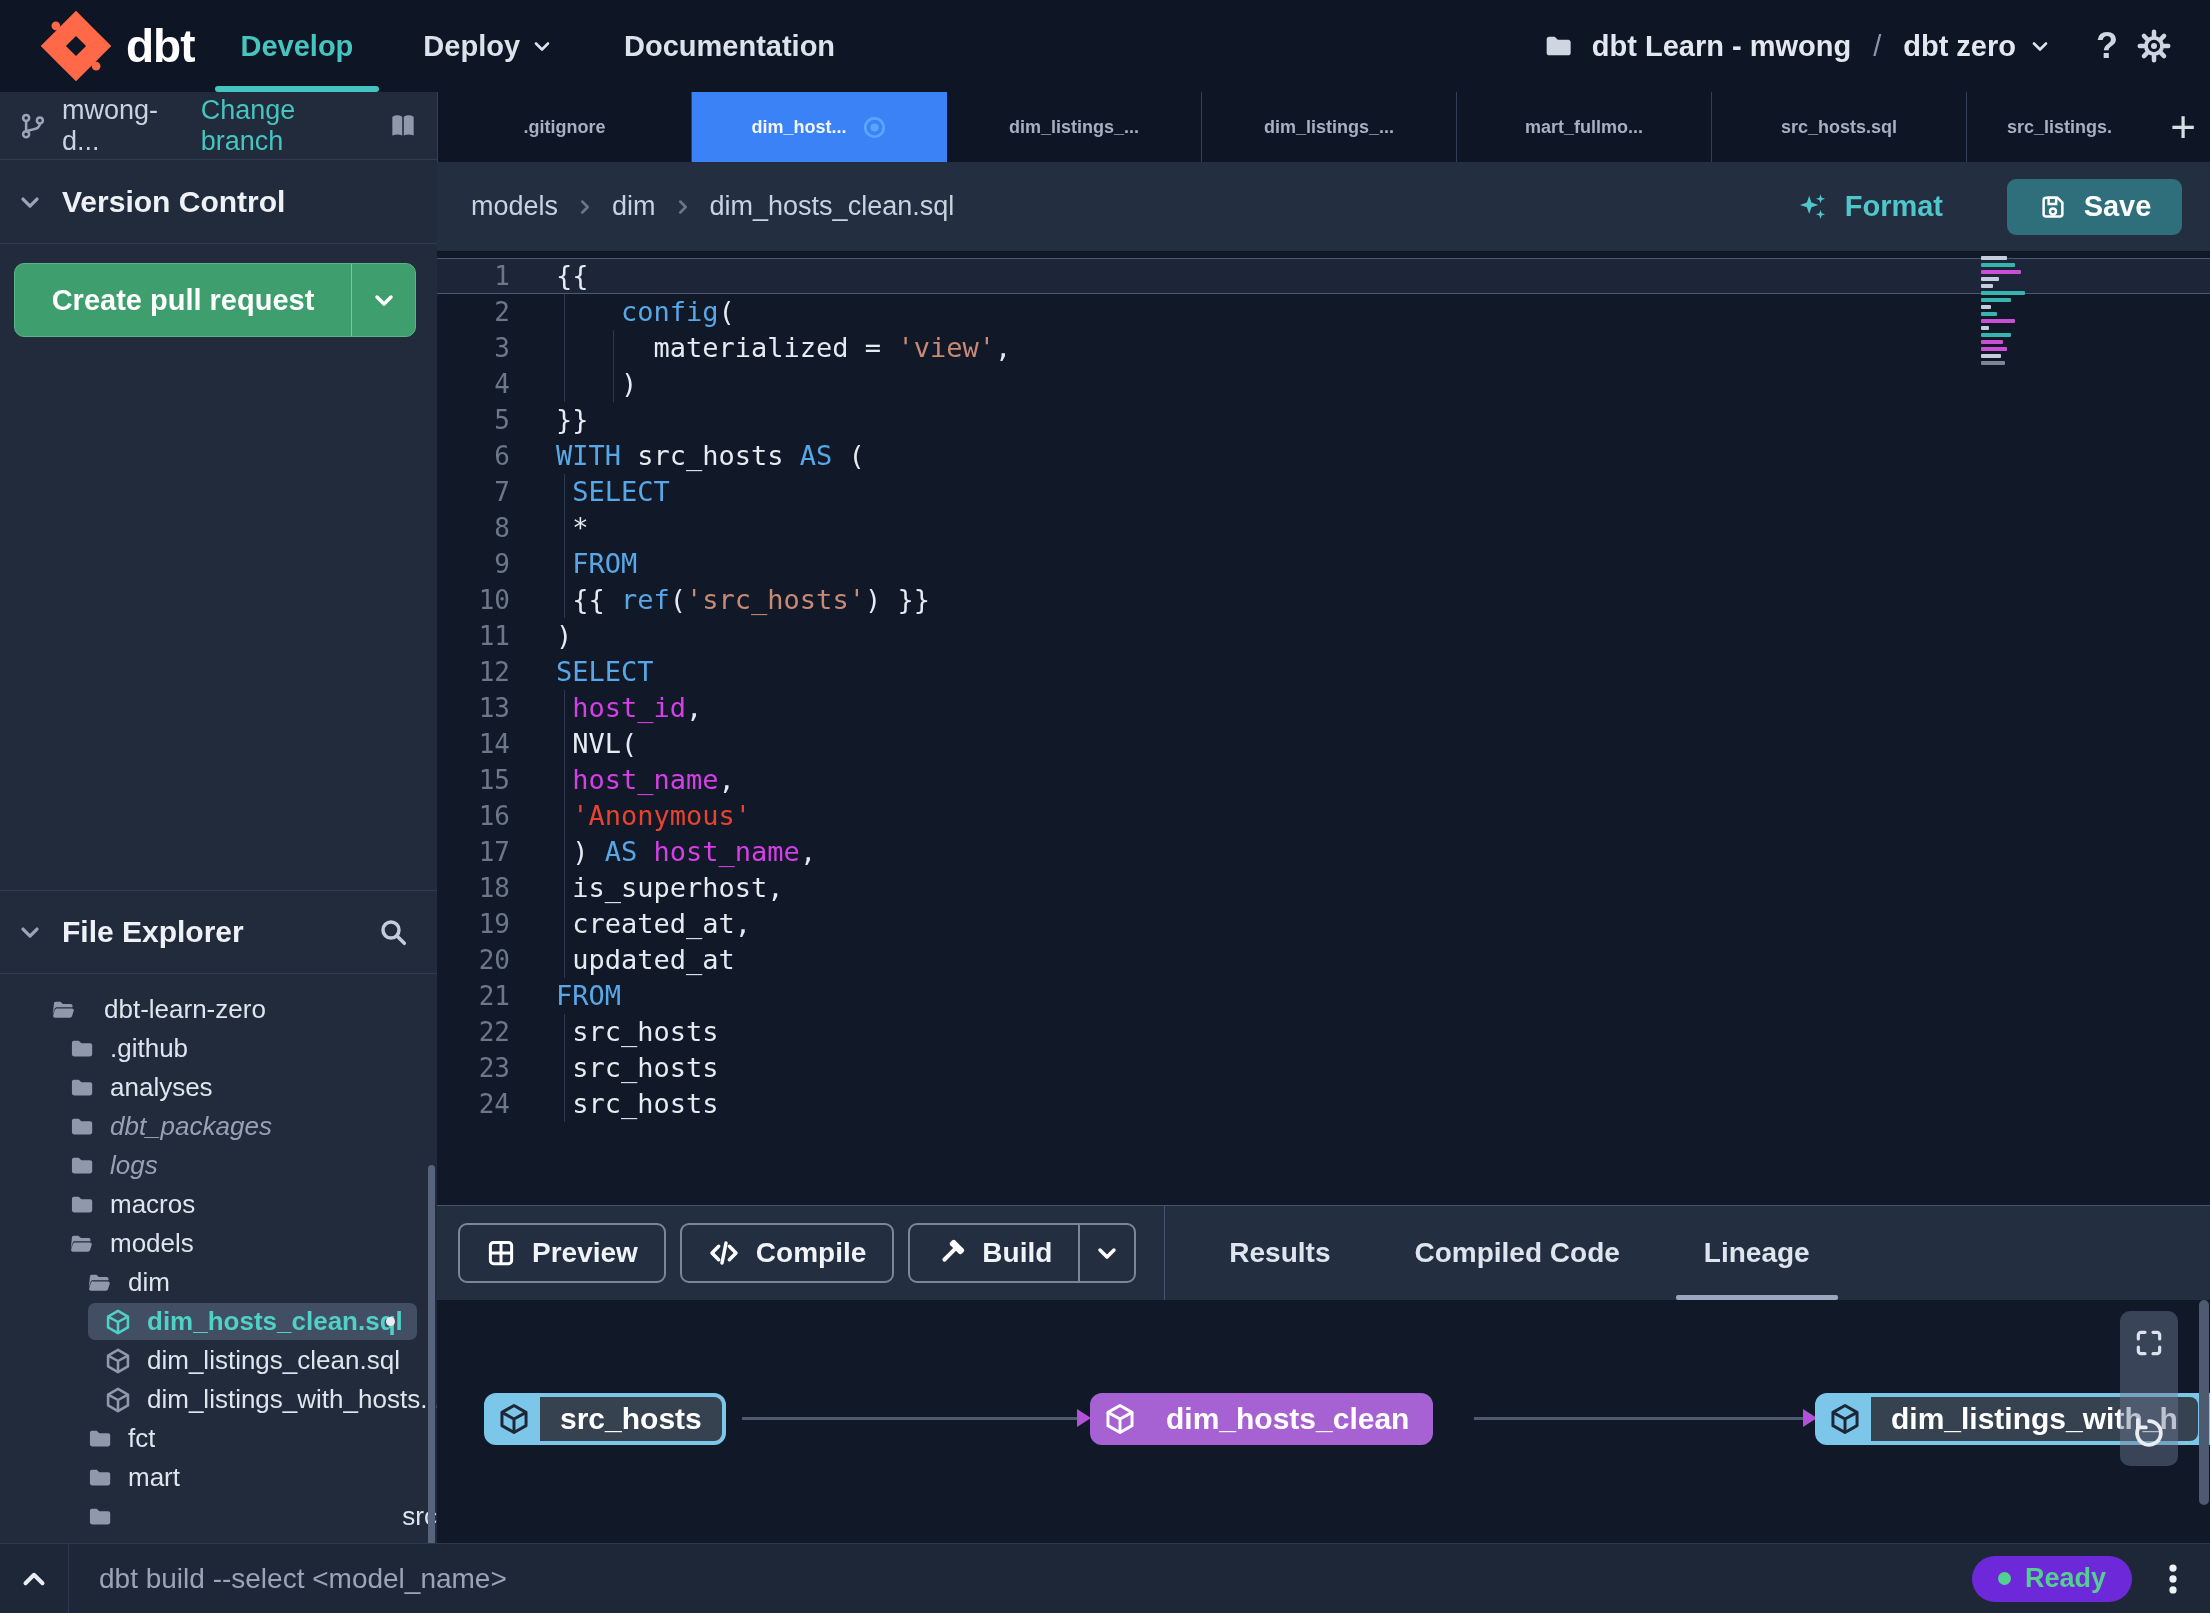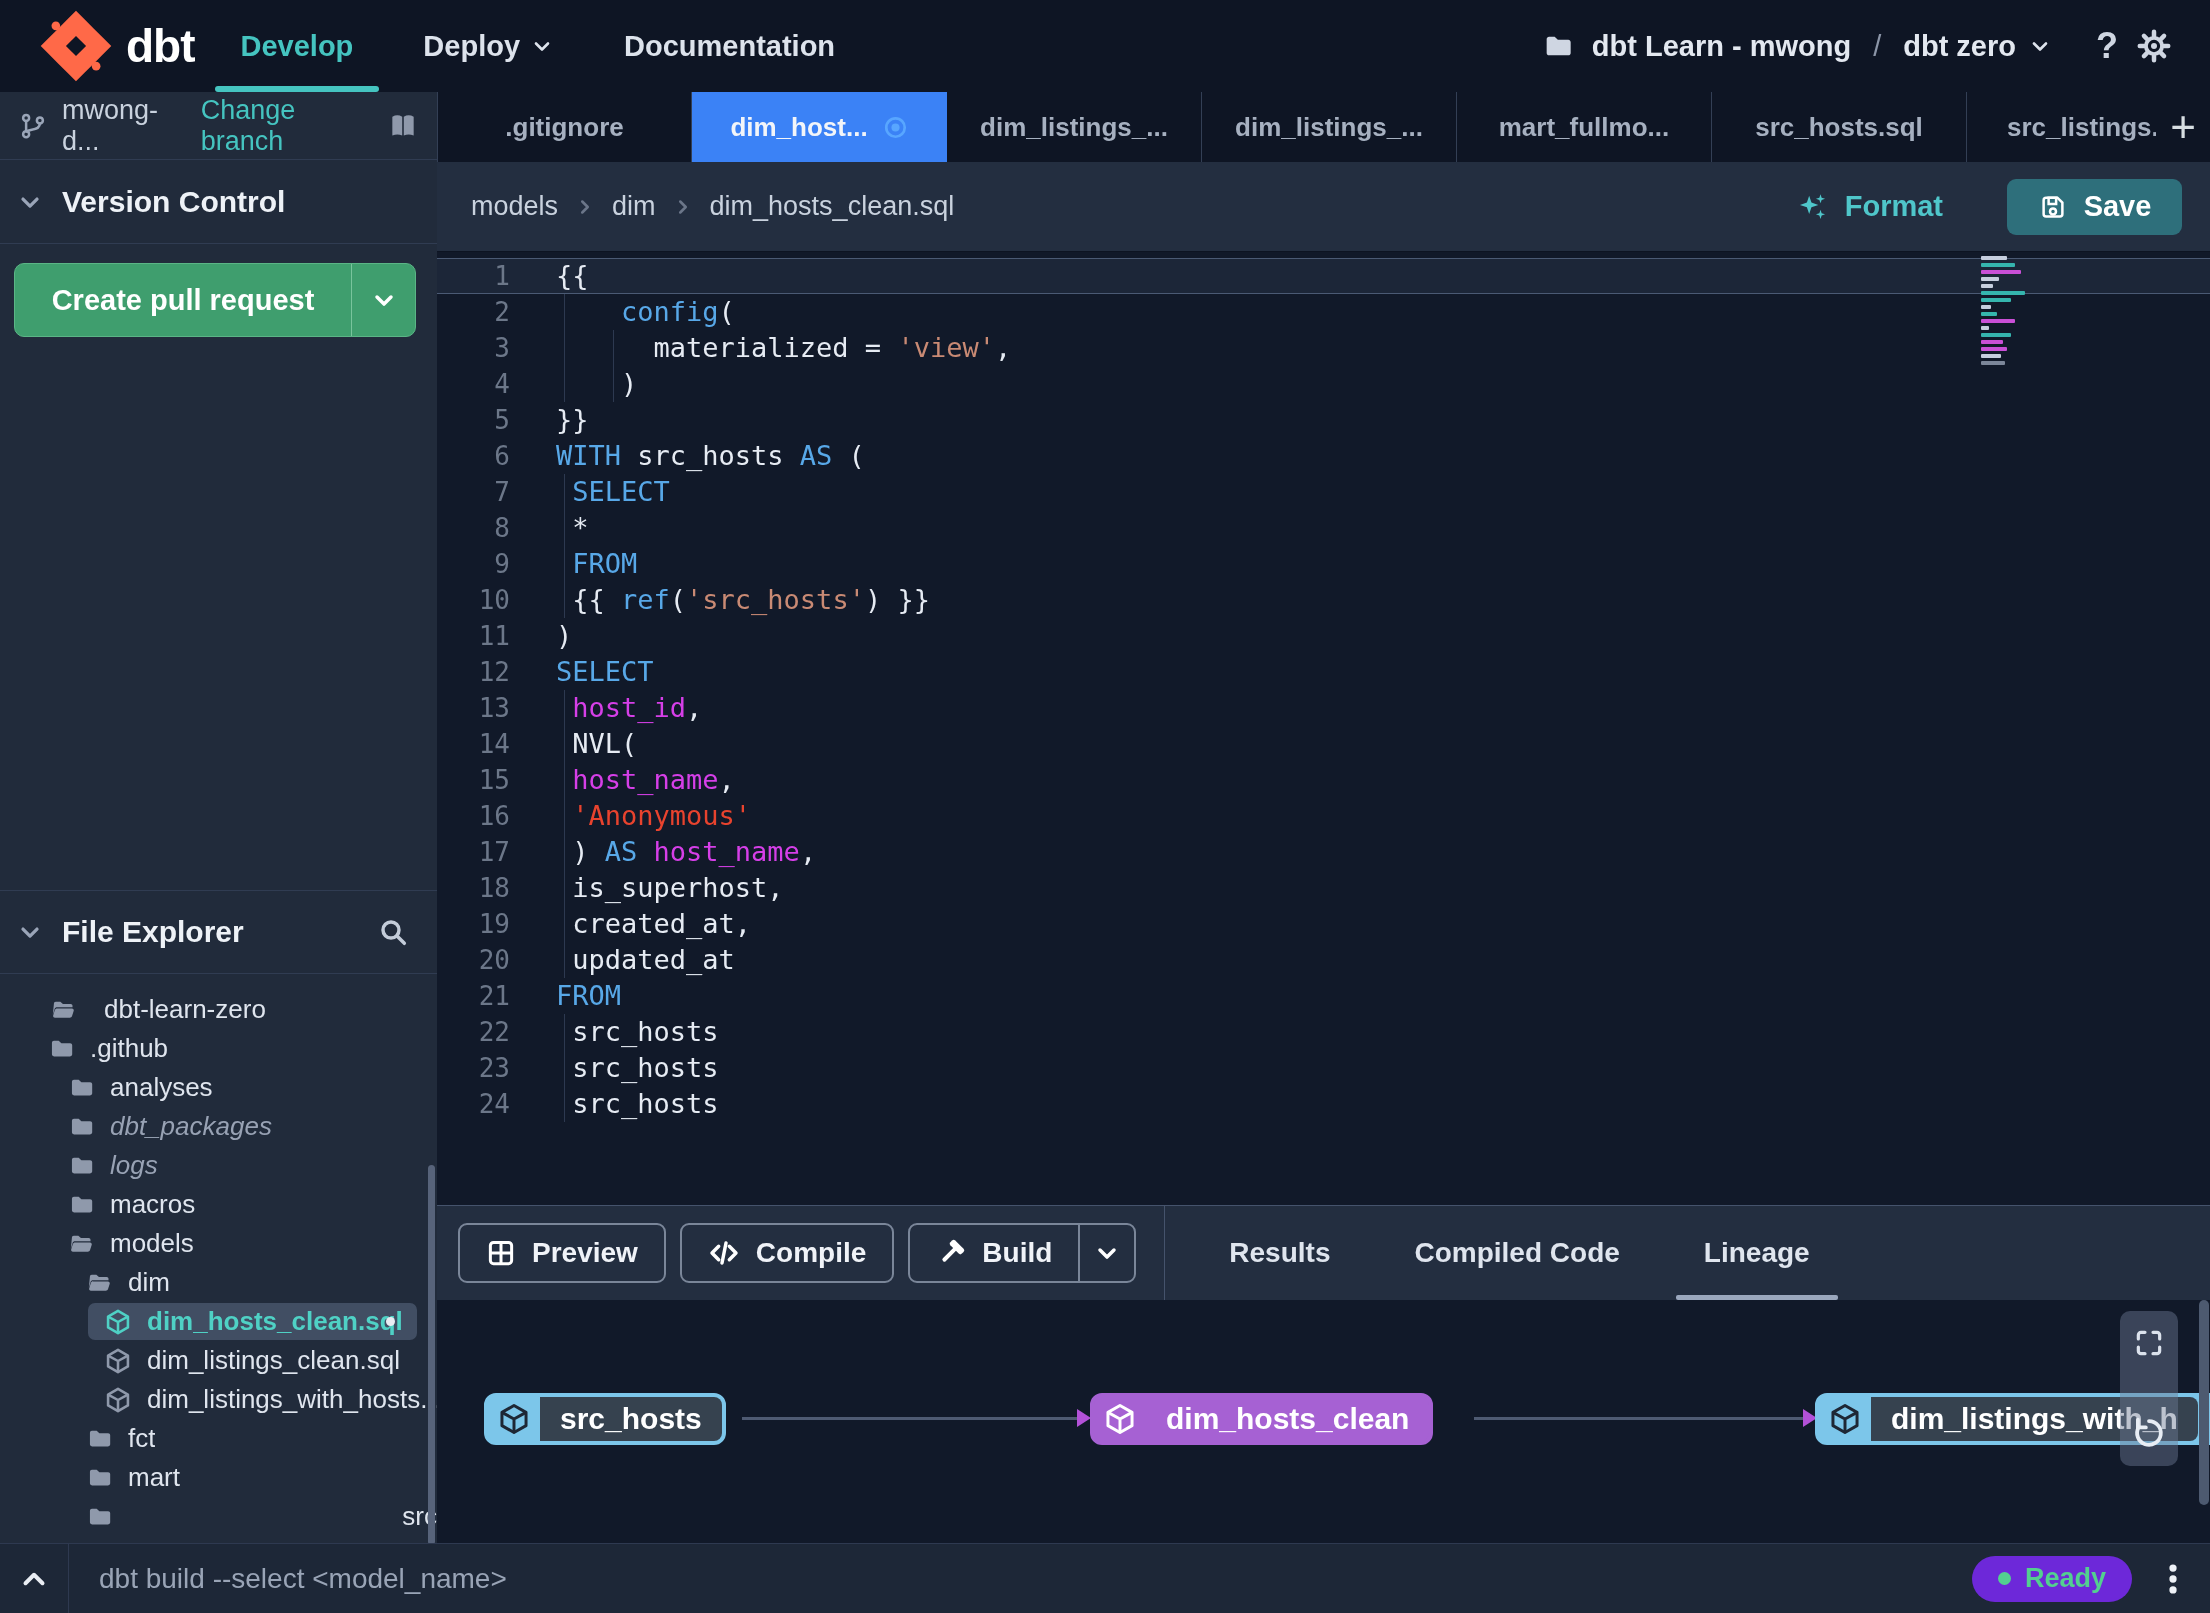--- a/index.html
+++ b/index.html
@@ -55,21 +55,21 @@
   .trow .tlb{position:relative;white-space:nowrap;overflow:hidden;max-width:300px;}
   .trow.italic .tlb{font-style:italic;color:#98a2b4;}
   .trow.sel .tlb{color:#4fd1c5;font-weight:600;}
   .trow.sel .tic{color:#4fd1c5;}
   .udot{position:absolute;right:42px;width:9px;height:9px;border-radius:50%;background:#e8ecf2;}
   .sb-thumb{position:absolute;right:2px;top:1073px;width:7px;height:380px;background:#57637a;border-radius:4px;}
 
   
   .tabbar{height:70px;display:flex;background:#0e1524;}
   .tab{display:flex;align-items:center;justify-content:center;gap:14px;width:255px;
-       font-size:26px;font-weight:600;color:#a6b0c0;border-right:1px solid #333f55;
+       font-size:18px;font-weight:600;color:#a6b0c0;border-right:1px solid #333f55;
        cursor:pointer;overflow:hidden;white-space:nowrap;}
   .tab:first-child{border-left:1px solid #333f55;}
   .tab.active{background:#3b82f6;color:#f2f5f9;border-right:none;}
   .tab.last{flex:1;min-width:0;border-right:none;justify-content:flex-start;padding-left:40px;}
   .newtab{width:54px;display:flex;align-items:center;justify-content:center;font-size:44px;
           font-weight:300;color:#d7dee2;cursor:pointer;}
 
   
   .editor-head{height:90px;background:#232e40;display:flex;align-items:center;
                padding:0 28px 0 34px;border-bottom:1px solid #0d1422;}
@@ -266,21 +266,21 @@
       <div class="tree">
           <div class="trow" style="padding-left: 50px; gap: 12px;">
             <span class="ic tic">
               <svg width="27" height="27" viewBox="0 0 24 24" fill="currentColor">
                 <path d="M3.5 6.6c0-.9.7-1.6 1.6-1.6h4.1l2.3 2.2h6.9c.9 0 1.6.7 1.6 1.6v1.2H6.2c-1 0-1.8.6-2.1 1.5l-1.6 5.1c0 .1 1 .1 0 0Z"></path>
                 <path d="M6.3 11h13.2c1.1 0 1.9 1 1.6 2l-1.5 4.8c-.3.9-1.1 1.5-2 1.5H4.4c-1.1 0-1.9-1-1.6-2l1.5-4.8c.3-.9 1.1-1.5 2-1.5Z"></path>
               </svg>
             </span>
             <span class="tlb">dbt-learn-zero</span>
           </div>
-          <div class="trow" style="padding-left: 48px;">
+          <div class="trow" style="padding-left: 68px;">
             <span class="ic tic">
               <svg width="27" height="27" viewBox="0 0 24 24" fill="currentColor">
                 <path d="M3.5 6.8c0-1 .8-1.8 1.8-1.8h4.2l2.4 2.4h7.8c1 0 1.8.8 1.8 1.8v8c0 1-.8 1.8-1.8 1.8H5.3c-1 0-1.8-.8-1.8-1.8Z"></path>
               </svg>
             </span>
             <span class="tlb">.github</span>
           </div>
           <div class="trow" style="padding-left: 68px;">
             <span class="ic tic">
               <svg width="27" height="27" viewBox="0 0 24 24" fill="currentColor">

